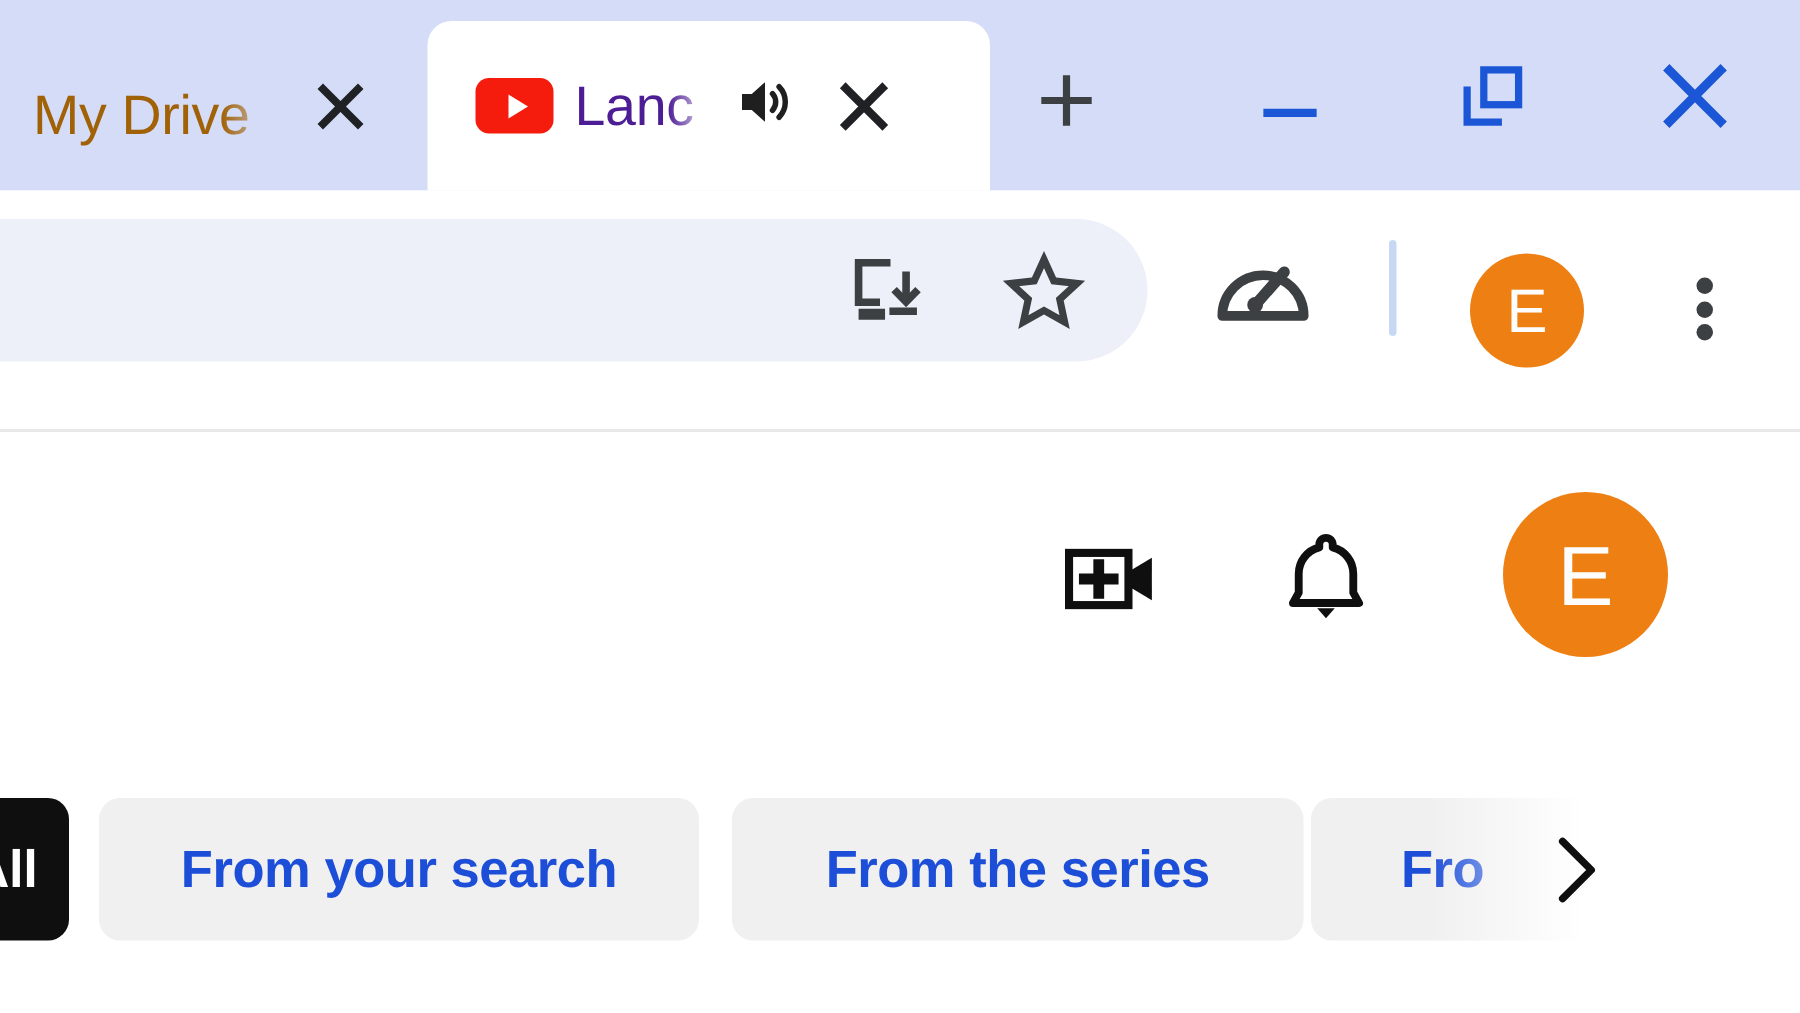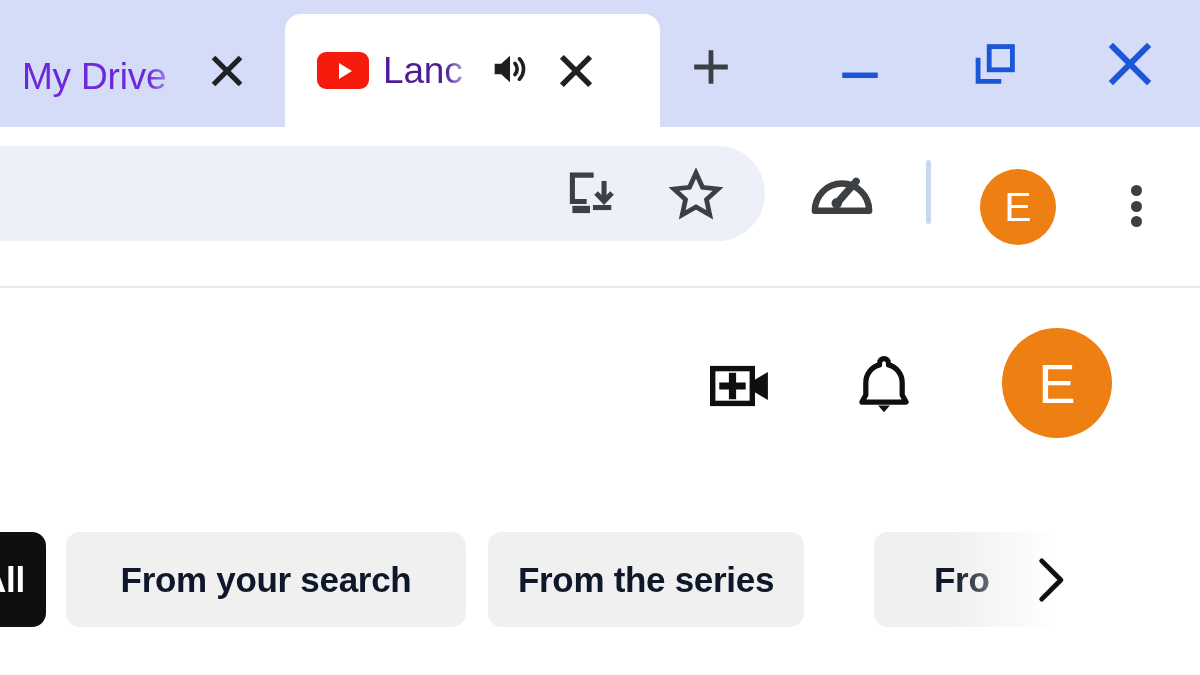--- a/index.html
+++ b/index.html
@@ -21,21 +21,21 @@
   }
 
   .tab {
     position: absolute; top: 14px; height: 113px;
     display: flex; align-items: center;
   }
 
   
   #tab-0 { left: -40px; width: 325px; }
   #tab-0 .tab-title {
-    font-size: 37px; color: #6d28d9; letter-spacing: -0.2px;
+    font-size: 37px; color: #a16207; letter-spacing: -0.2px;
     white-space: nowrap; overflow: hidden;
     margin-left: 62px;
     width: 170px;
     -webkit-mask-image: linear-gradient(to right, #000 74%, transparent 97%);
     mask-image: linear-gradient(to right, #000 74%, transparent 97%);
     margin-top: 13px;
   }
 
   
   #tab-1 {
@@ -166,25 +166,25 @@
     width: 1200px; height: 105px;
   }
   .chip {
     position: absolute; top: 0; height: 95px;
     display: flex; align-items: center; justify-content: center;
     border-radius: 14px;
     font-size: 35px; font-weight: bold; letter-spacing: -0.3px;
     white-space: nowrap;
   }
   .chip.selected { background: #0f0f0f; color: #ffffff; }
-  .chip.unselected { background: #f0f0f0; color: #0f172a; }
+  .chip.unselected { background: #f0f0f0; color: #1d4ed8; }
 
   #chip-0 { left: -46px;  width: 92px;  padding-left: 6px; }
   #chip-1 { left: 66px;   width: 400px; }
-  #chip-2 { left = 0; left: 488px;  width: 316px; }
+  #chip-2 { left = 0; left: 488px;  width: 381px; }
   #chip-3 { left: 874px;  width: 320px; justify-content: flex-start; padding-left: 60px; }
 
   #chip-fade {
     position: absolute; left: 952px; top: -6px;
     width: 248px; height: 112px;
     background: linear-gradient(to right, rgba(255,255,255,0) 0%, #ffffff 42%, #ffffff 100%);
     pointer-events: none;
   }
   #chip-scroll-right {
     position: absolute; left: 1010px; top: 8px;

